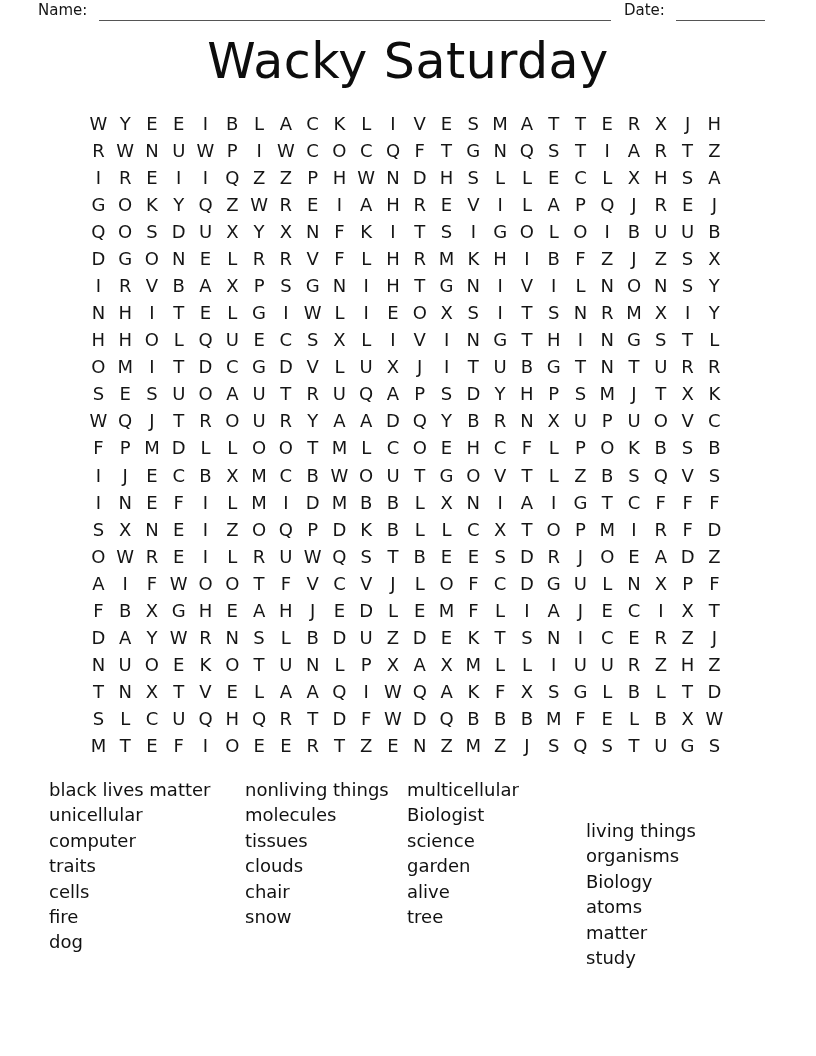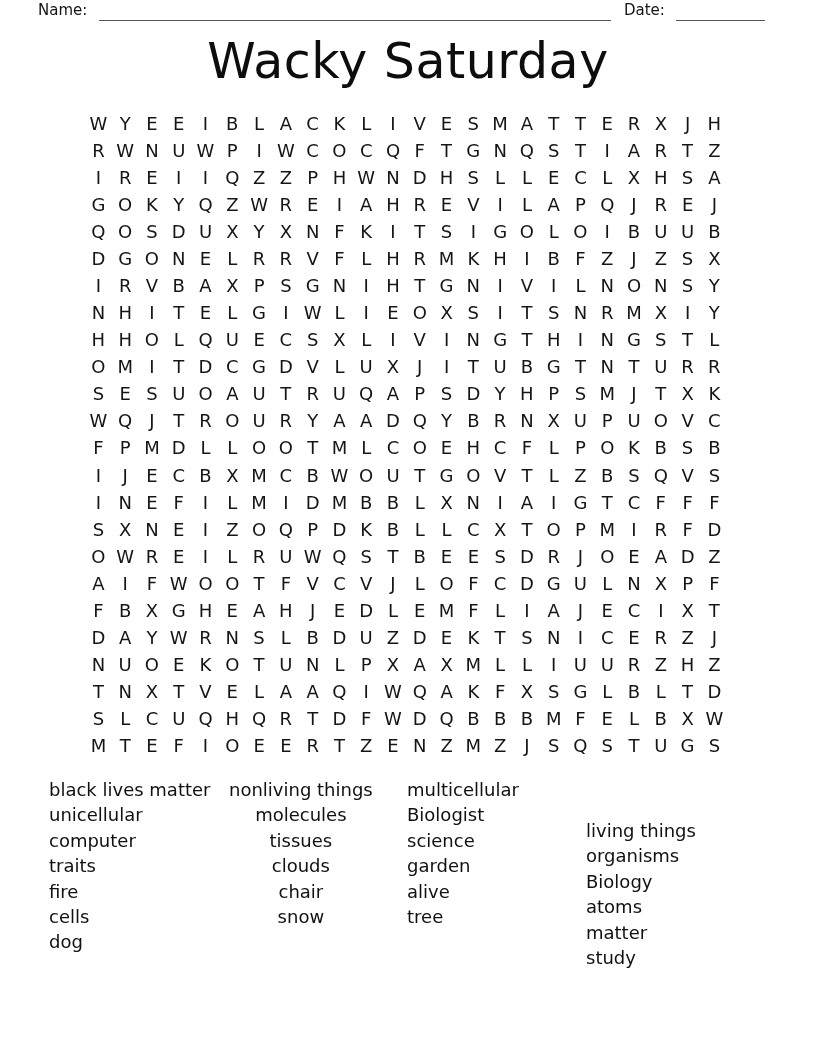--- a/index.html
+++ b/index.html
@@ -86,21 +86,21 @@
     top: 777px;
     width: 816px;
     height: 190px;
     padding-left: 12px;
   }
   .word-col {
     position: absolute;
     top: 0;
   }
   .word-col-0 { left: 49px; }
-  .word-col-1 { left: 229px; text-align: center; }
+  .word-col-1 { left: 245px; }
   .word-col-2 { left: 407px; }
   .word-col-3 { left: 586px; margin-top: 41px; }
   .word {
     font-size: 18px;
     line-height: 25.4px;
     white-space: nowrap;
     color: #111111;
   }
 </style>
 </head>
@@ -693,22 +693,22 @@
       <span class="cell">G</span>
       <span class="cell">S</span>
     </div>
 
   <div class="word-list" id="word-list">
       <div class="word-col word-col-0">
         <div class="word">black lives matter</div>
         <div class="word">unicellular</div>
         <div class="word">computer</div>
         <div class="word">traits</div>
+        <div class="word">cells</div>
         <div class="word">fire</div>
-        <div class="word">cells</div>
         <div class="word">dog</div>
       </div>
       <div class="word-col word-col-1">
         <div class="word">nonliving things</div>
         <div class="word">molecules</div>
         <div class="word">tissues</div>
         <div class="word">clouds</div>
         <div class="word">chair</div>
         <div class="word">snow</div>
       </div>

